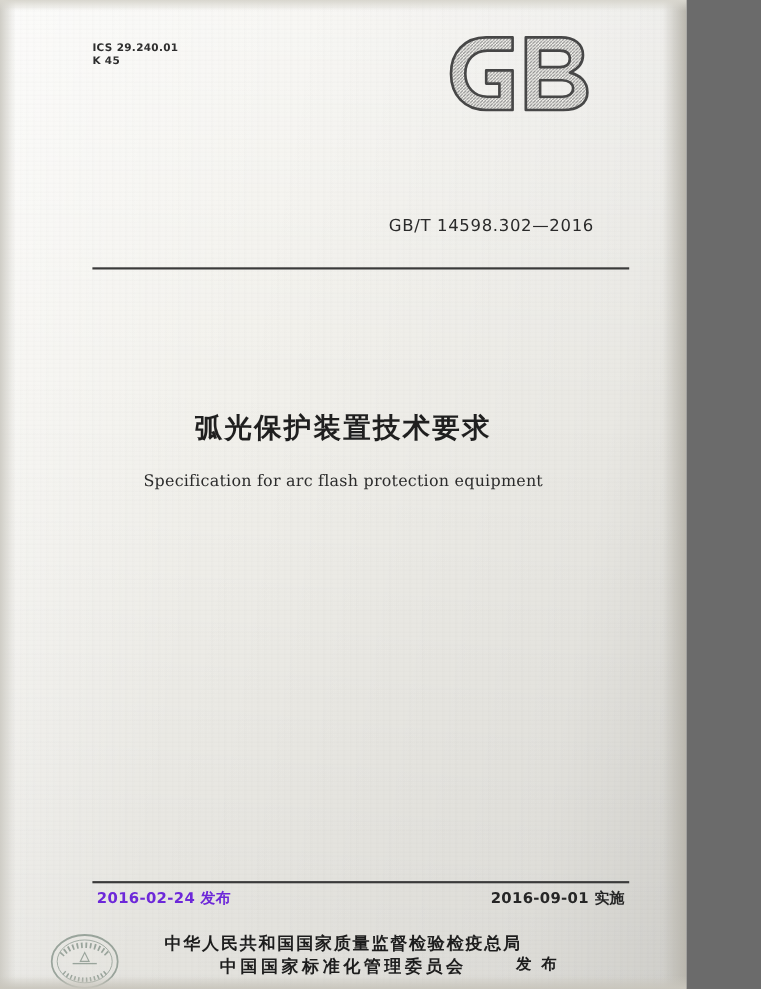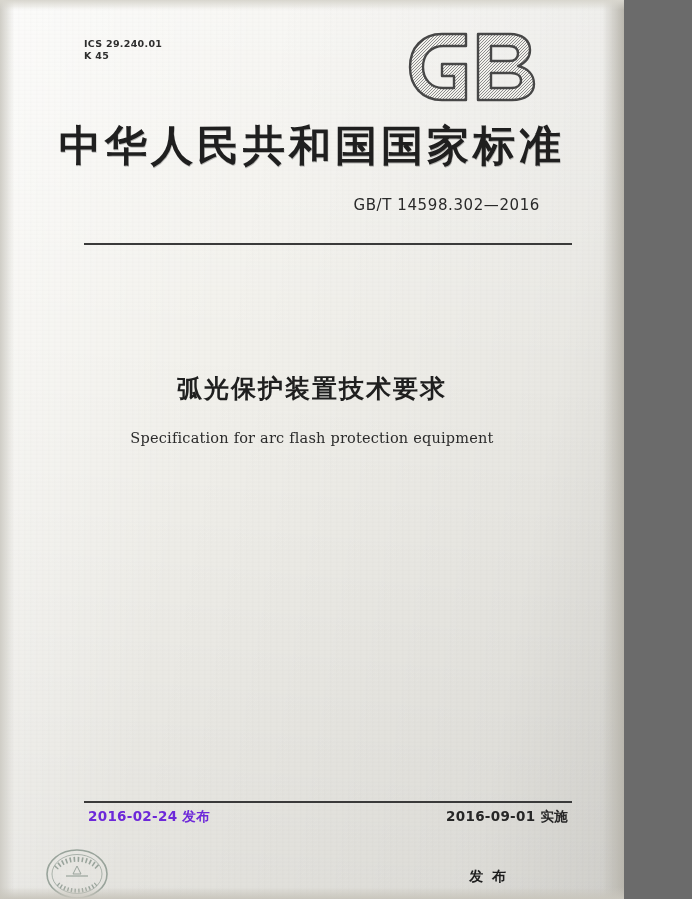--- a/index.html
+++ b/index.html
@@ -266,34 +266,37 @@
                  C124 30, 119 35, 112 38
                  C121 40, 128 46, 128 56
                  C128 66, 119 72, 106 72
                  L72 72 Z
                  M85 18 L85 33 L103 33 C109 33, 112 30, 112 25.5 C112 21, 109 18, 103 18 Z
                  M85 45 L85 60 L105 60 C111 60, 115 57, 115 52.5 C115 48, 111 45, 105 45 Z" fill="url(#hatch)" stroke="#474747" stroke-width="2.4" stroke-linejoin="round" fill-rule="evenodd"></path>
       </g>
     </svg>
   </div>
 
-  <div class="main-title">中华人民共和国国家标准</div>
 
   <div class="std-number">GB/T 14598.302—2016</div>
 
   <div class="rule-top"></div>
 
   <div class="doc-title-cn">弧光保护装置技术要求</div>
   <div class="doc-title-en">Specification for arc flash protection equipment</div>
 
   <div class="rule-bottom"></div>
 
   <div class="publish-date">2016-02-24 发布</div>
   <div class="implement-date">2016-09-01 实施</div>
 
+  <div class="issuer">
+    <div class="issuer-line">中华人民共和国国家质量监督检验检疫总局</div>
+    <div class="issuer-line second">中国国家标准化管理委员会</div>
+  </div>
   <div class="issuer-word">发 布</div>
 
   <div class="seal">
     <svg viewBox="0 0 66 52" width="66" height="52" aria-hidden="true">
       <ellipse cx="33" cy="26" rx="30" ry="24" fill="none" stroke="#5b6f63" stroke-width="1.6"></ellipse>
       <ellipse cx="33" cy="26" rx="25" ry="19.5" fill="none" stroke="#5b6f63" stroke-width="0.8"></ellipse>
       <path d="M12 20 A25 19 0 0 1 54 20" fill="none" stroke="#5b6f63" stroke-width="5" stroke-dasharray="1.6 2.4"></path>
       <path d="M14 36 A25 19 0 0 0 52 36" fill="none" stroke="#5b6f63" stroke-width="4" stroke-dasharray="1.4 2.2"></path>
       <path d="M33 18 l4 8 -8 0 z" fill="none" stroke="#5b6f63" stroke-width="1"></path>
       <line x1="22" y1="28" x2="44" y2="28" stroke="#5b6f63" stroke-width="1.2"></line>

